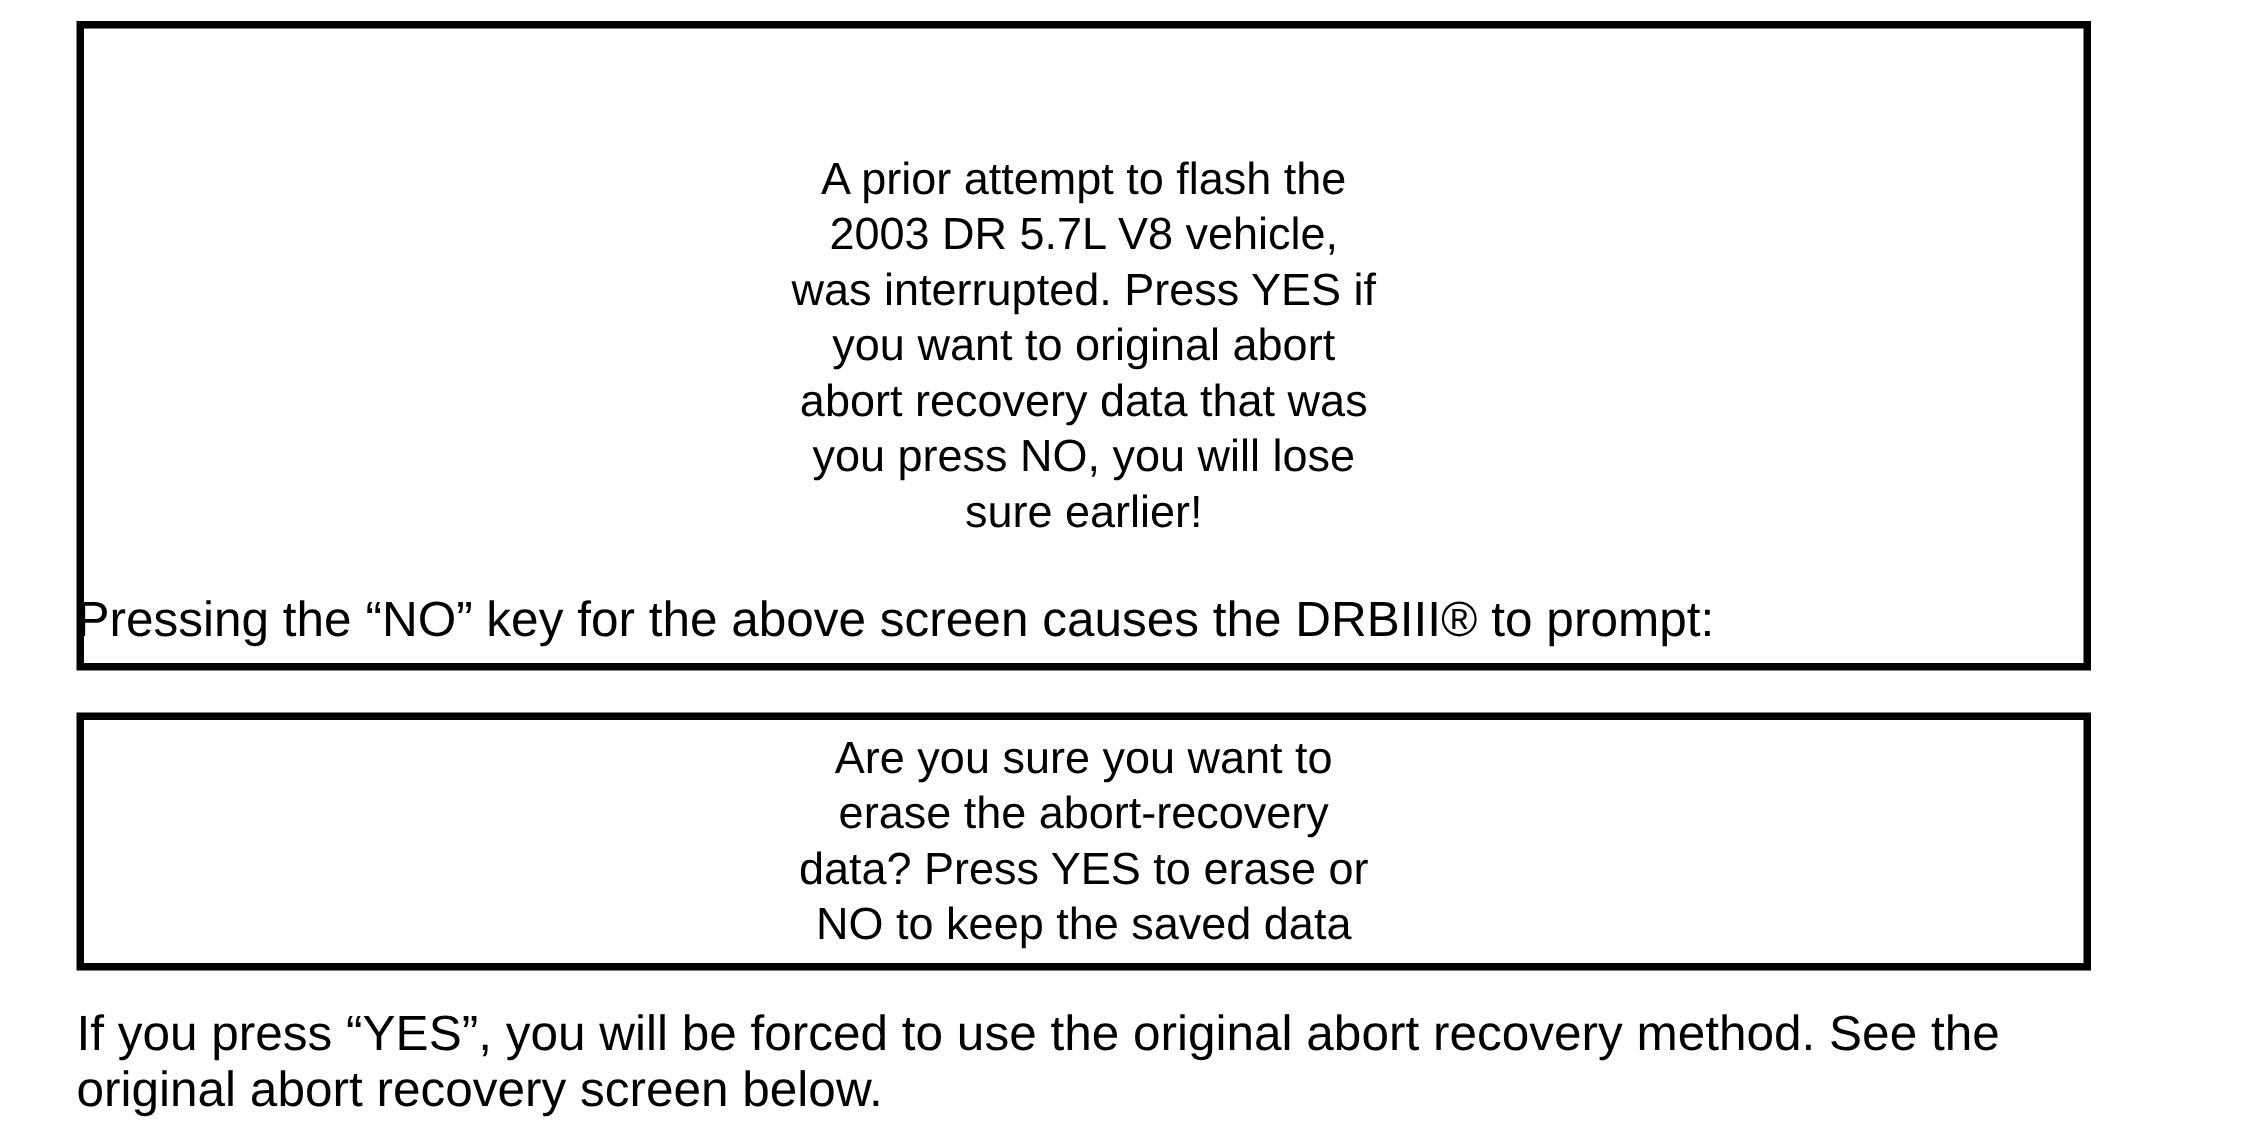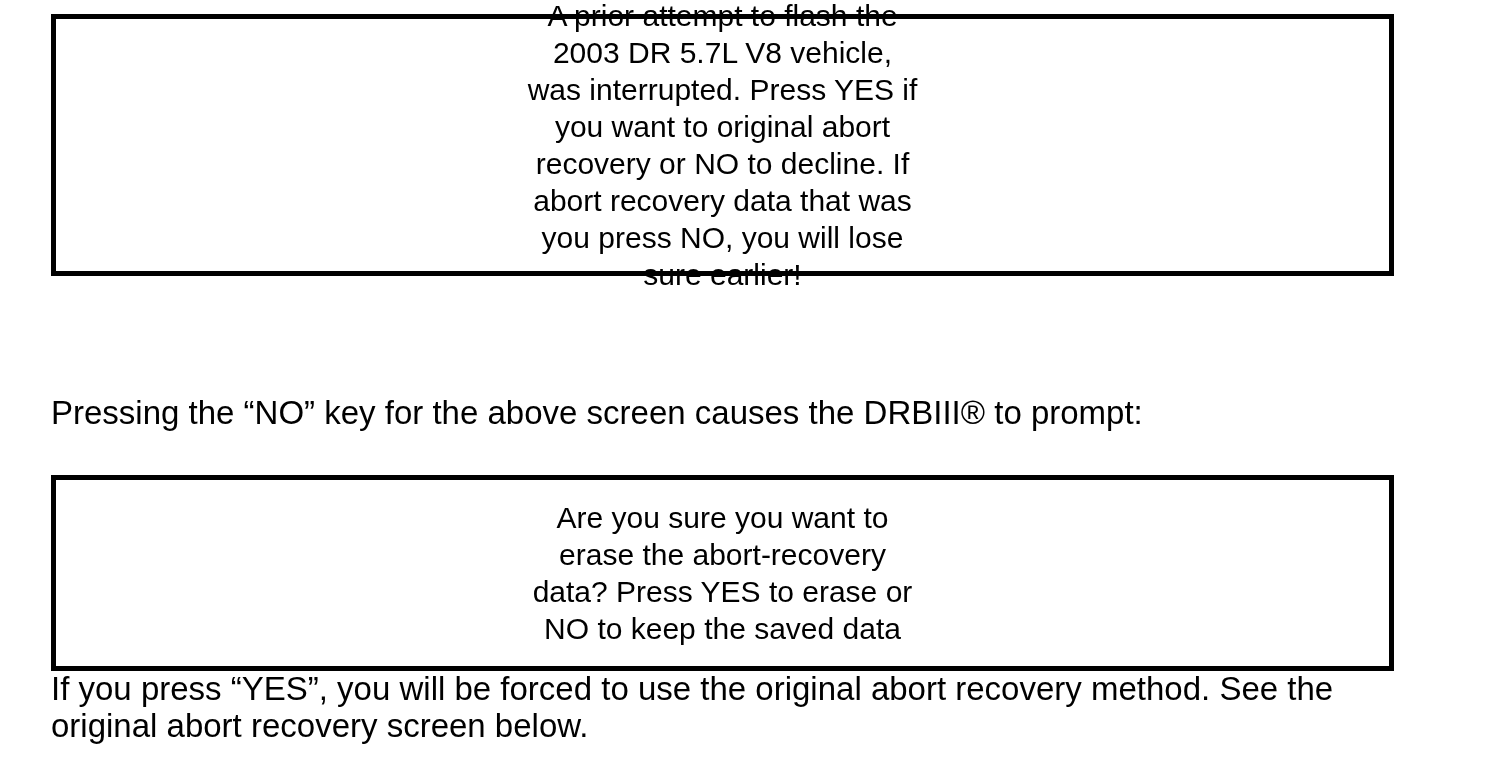--- a/index.html
+++ b/index.html
@@ -21,22 +21,22 @@
     width: 1343px;
     border: 5px solid #000000;
     box-sizing: border-box;
     background: #ffffff;
     display: flex;
     flex-direction: column;
     justify-content: center;
     align-items: center;
     text-align: center;
   }
-  .box1 { top: 14px;  height: 262px; }
-  .box2 { top: 475px; height: 196px; }
+  .box1 { top: 14px;  height: 433px; }
+  .box2 { top: 475px; height: 172px; }
   .screen-line {
     font-size: 30px;
     line-height: 37px;
     white-space: nowrap;
   }
   .para {
     position: absolute;
     left: 51px;
     margin: 0;
     font-size: 33px;
@@ -47,21 +47,20 @@
   .para2 { top: 670px; }
 </style>
 </head>
 <body>
 
 <div class="screen-box box1">
   <div class="screen-line">A prior attempt to flash the</div>
   <div class="screen-line">2003 DR 5.7L V8 vehicle,</div>
   <div class="screen-line">was interrupted. Press YES if</div>
   <div class="screen-line">you want to original abort</div>
-  <div class="screen-line">recovery or NO to decline. If</div>
   <div class="screen-line">abort recovery data that was</div>
   <div class="screen-line">you press NO, you will lose</div>
   <div class="screen-line">sure earlier!</div>
 </div>
 
 <p class="para para1">Pressing the “NO” key for the above screen causes the DRBIII® to prompt:</p>
 
 <div class="screen-box box2">
   <div class="screen-line">Are you sure you want to</div>
   <div class="screen-line">erase the abort-recovery</div>

